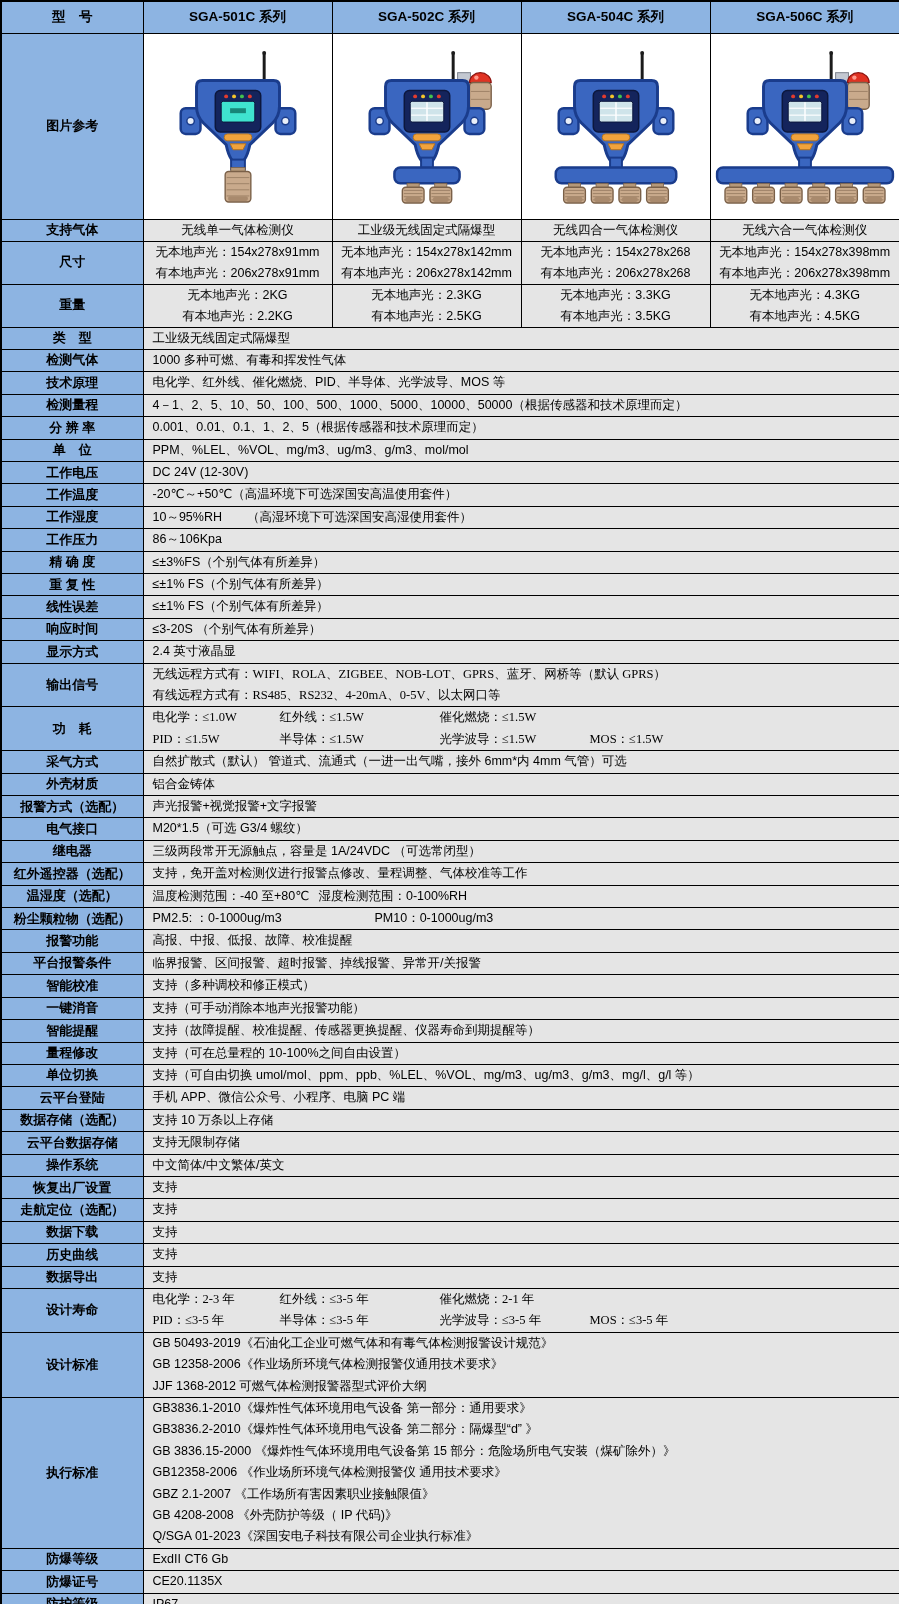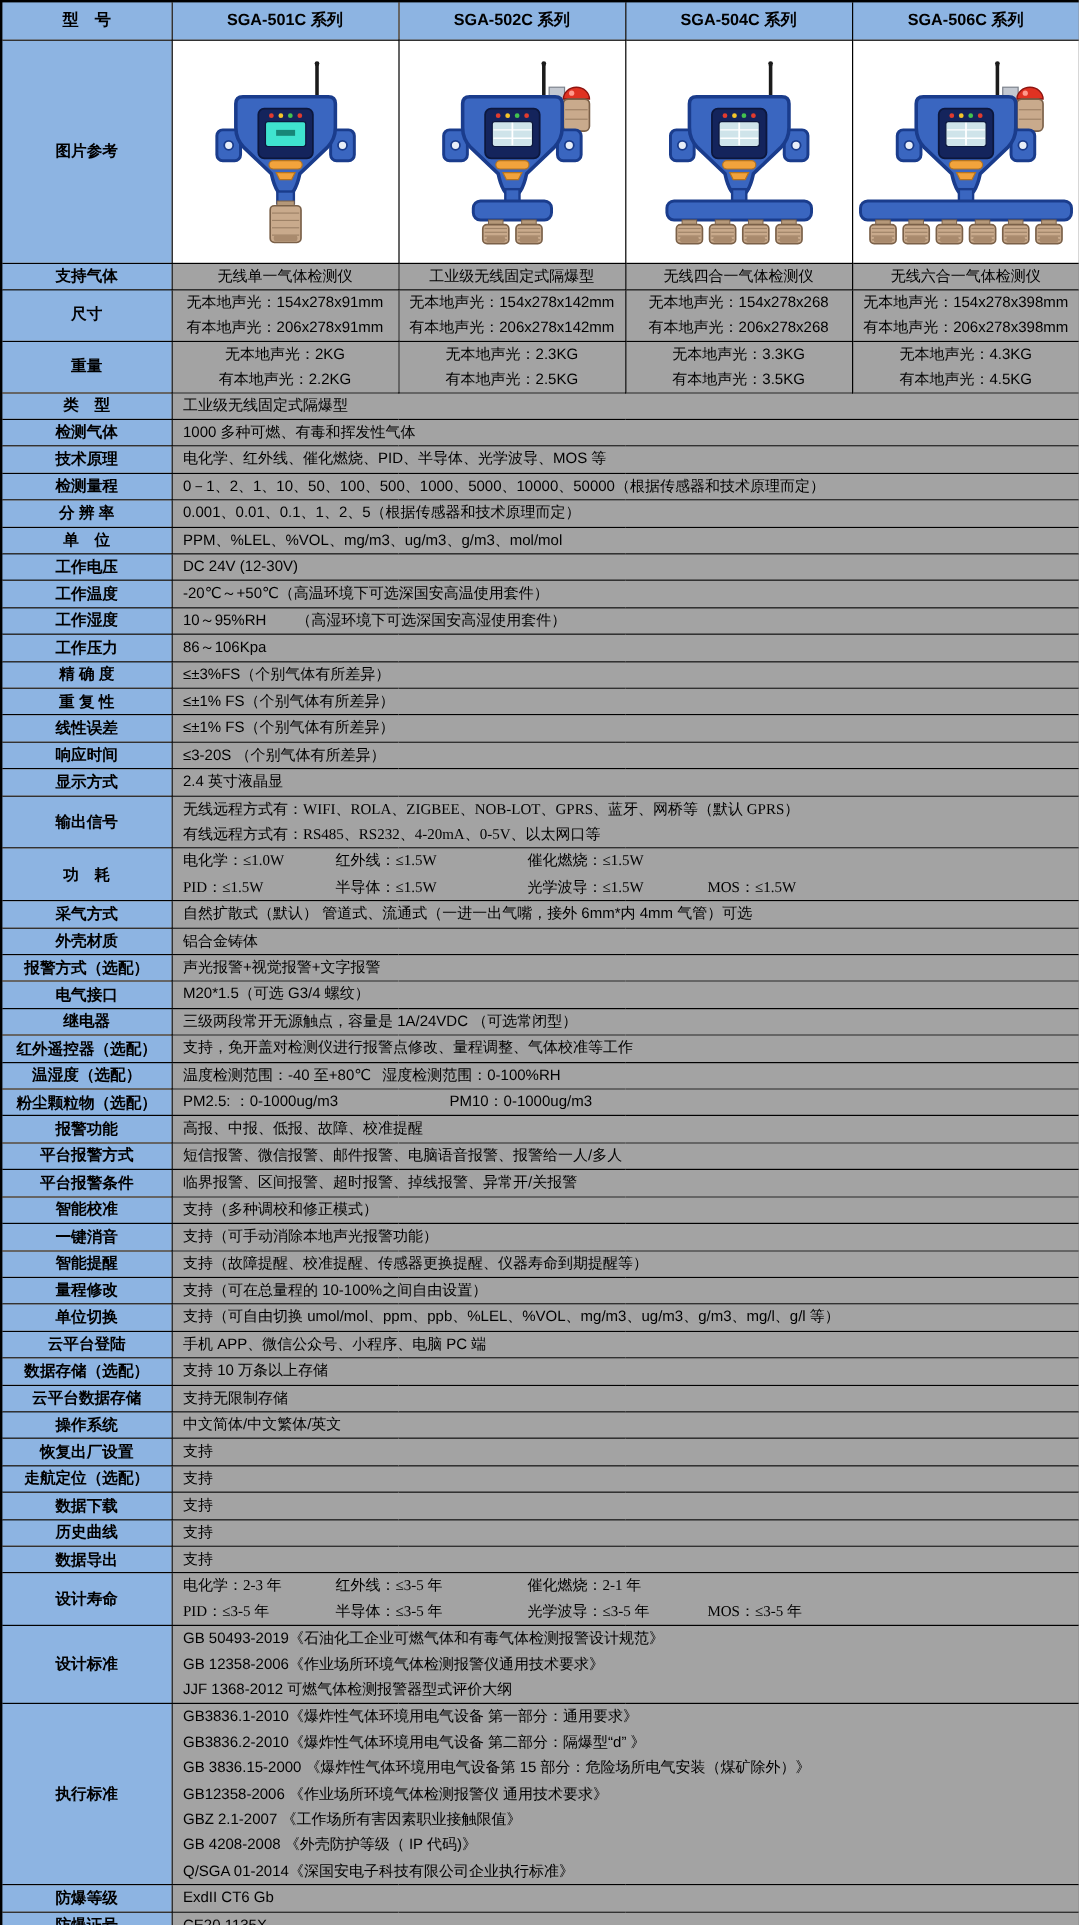--- a/index.html
+++ b/index.html
@@ -1,20 +1,20 @@
 <!DOCTYPE html>
 <html><head>
 <meta charset="utf-8">
 <style>
   html,body{margin:0;padding:0;background:#fff;}
   body{width:899px;font-family:"Liberation Sans","DejaVu Sans",sans-serif;color:#000;}
   table{border-collapse:collapse;table-layout:fixed;width:899px;border:2px solid #000;}
   th,td{border:1px solid #000;padding:0;overflow:hidden;vertical-align:middle;}
   th.lbl{background:#8DB4E2;font-weight:bold;font-size:13px;text-align:center;line-height:1.25;}
-  td.val{background:#a3a3a3;font-size:12.5px;text-align:left;margin-top:22px;}
+  td.val{background:#e5e5e5;font-size:12.5px;text-align:left;margin-top:22px;}
   td.val .line{padding-left:9px;line-height:21.4px;white-space:nowrap;}
   td.val.ctr{text-align:center;}
   td.val.ctr .line{padding-left:0;line-height:21px;font-size:12.5px;}
   tr.h-header{height:32px;}
   tr.h-header th{font-size:13.5px;}
   tr.h-img{height:186px;}
   tr.h-gas{height:22px;}
   tr.h-cmp{height:42px;}
   tr.h1{height:21.5px;}
   tr.h2{height:43px;font-family:Liberation Serif, serif;}
@@ -317,21 +317,21 @@
       </tr>
       <tr class="h1">
         <th class="lbl">技术原理</th>
         <td class="val" colspan="4">
           <div class="line"><span>电化学、红外线、催化燃烧、PID、半导体、光学波导、MOS 等</span></div>
         </td>
       </tr>
       <tr class="h1">
         <th class="lbl">检测量程</th>
         <td class="val" colspan="4">
-          <div class="line"><span>0－1、2、1、10、50、100、500、1000、5000、10000、50000（根据传感器和技术原理而定）</span></div>
+          <div class="line"><span>4－1、2、5、10、50、100、500、1000、5000、10000、50000（根据传感器和技术原理而定）</span></div>
         </td>
       </tr>
       <tr class="h1">
         <th class="lbl">分 辨 率</th>
         <td class="val" colspan="4">
           <div class="line"><span>0.001、0.01、0.1、1、2、5（根据传感器和技术原理而定）</span></div>
         </td>
       </tr>
       <tr class="h1">
         <th class="lbl">单　位</th>
@@ -452,26 +452,20 @@
       <tr class="h1">
         <th class="lbl">粉尘颗粒物（选配）</th>
         <td class="val" colspan="4">
           <div class="line cols-pm"><span>PM2.5: ：0-1000ug/m3</span><span>PM10：0-1000ug/m3</span></div>
         </td>
       </tr>
       <tr class="h1">
         <th class="lbl">报警功能</th>
         <td class="val" colspan="4">
           <div class="line"><span>高报、中报、低报、故障、校准提醒</span></div>
-        </td>
-      </tr>
-      <tr class="h1">
-        <th class="lbl">平台报警方式</th>
-        <td class="val" colspan="4">
-          <div class="line"><span>短信报警、微信报警、邮件报警、电脑语音报警、报警给一人/多人</span></div>
         </td>
       </tr>
       <tr class="h1">
         <th class="lbl">平台报警条件</th>
         <td class="val" colspan="4">
           <div class="line"><span>临界报警、区间报警、超时报警、掉线报警、异常开/关报警</span></div>
         </td>
       </tr>
       <tr class="h1">
         <th class="lbl">智能校准</th>
@@ -574,21 +568,21 @@
       </tr>
       <tr class="h7">
         <th class="lbl">执行标准</th>
         <td class="val" colspan="4">
           <div class="line"><span>GB3836.1-2010《爆炸性气体环境用电气设备 第一部分：通用要求》</span></div>
           <div class="line"><span>GB3836.2-2010《爆炸性气体环境用电气设备 第二部分：隔爆型“d” 》</span></div>
           <div class="line"><span>GB 3836.15-2000 《爆炸性气体环境用电气设备第 15 部分：危险场所电气安装（煤矿除外）》</span></div>
           <div class="line"><span>GB12358-2006 《作业场所环境气体检测报警仪 通用技术要求》</span></div>
           <div class="line"><span>GBZ 2.1-2007 《工作场所有害因素职业接触限值》</span></div>
           <div class="line"><span>GB 4208-2008 《外壳防护等级（ IP 代码)》</span></div>
-          <div class="line"><span>Q/SGA 01-2014《深国安电子科技有限公司企业执行标准》</span></div>
+          <div class="line"><span>Q/SGA 01-2023《深国安电子科技有限公司企业执行标准》</span></div>
         </td>
       </tr>
       <tr class="h1">
         <th class="lbl">防爆等级</th>
         <td class="val" colspan="4">
           <div class="line"><span>ExdII CT6 Gb</span></div>
         </td>
       </tr>
       <tr class="h1">
         <th class="lbl">防爆证号</th>

